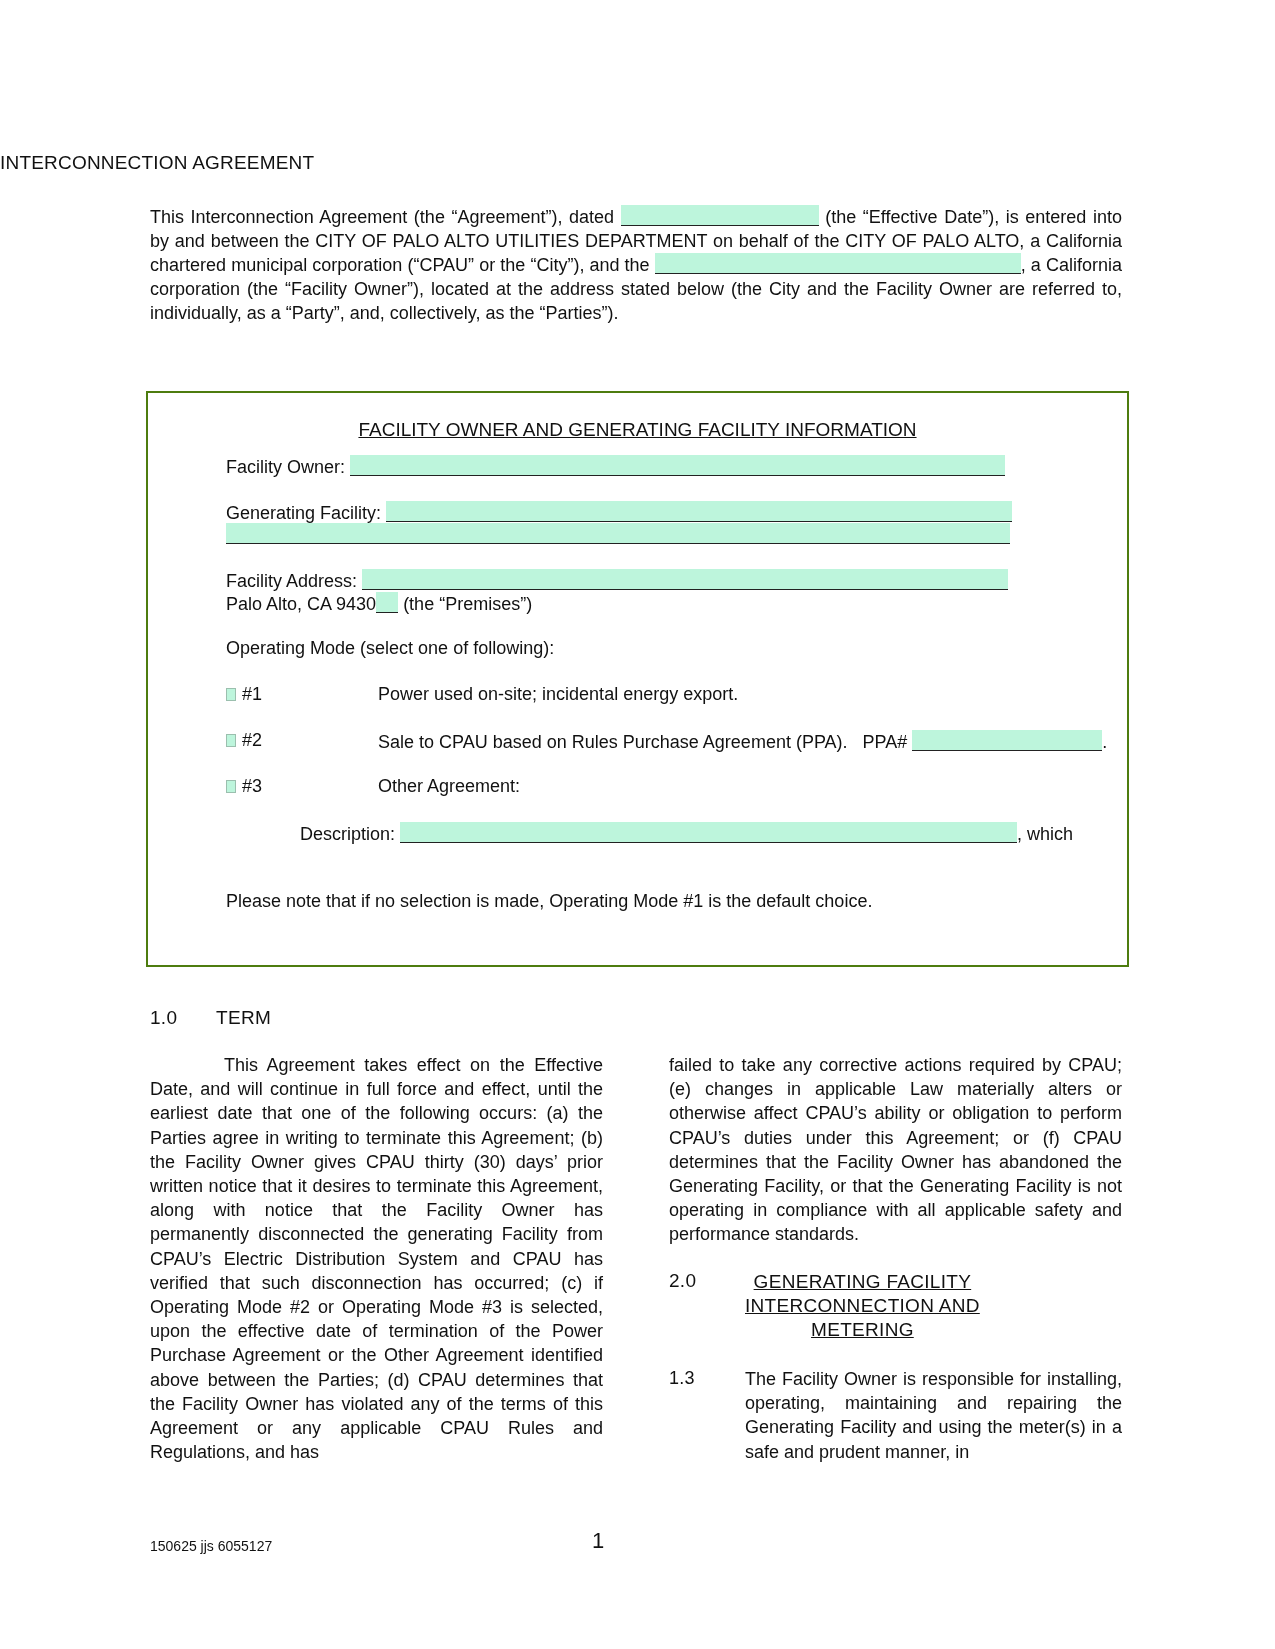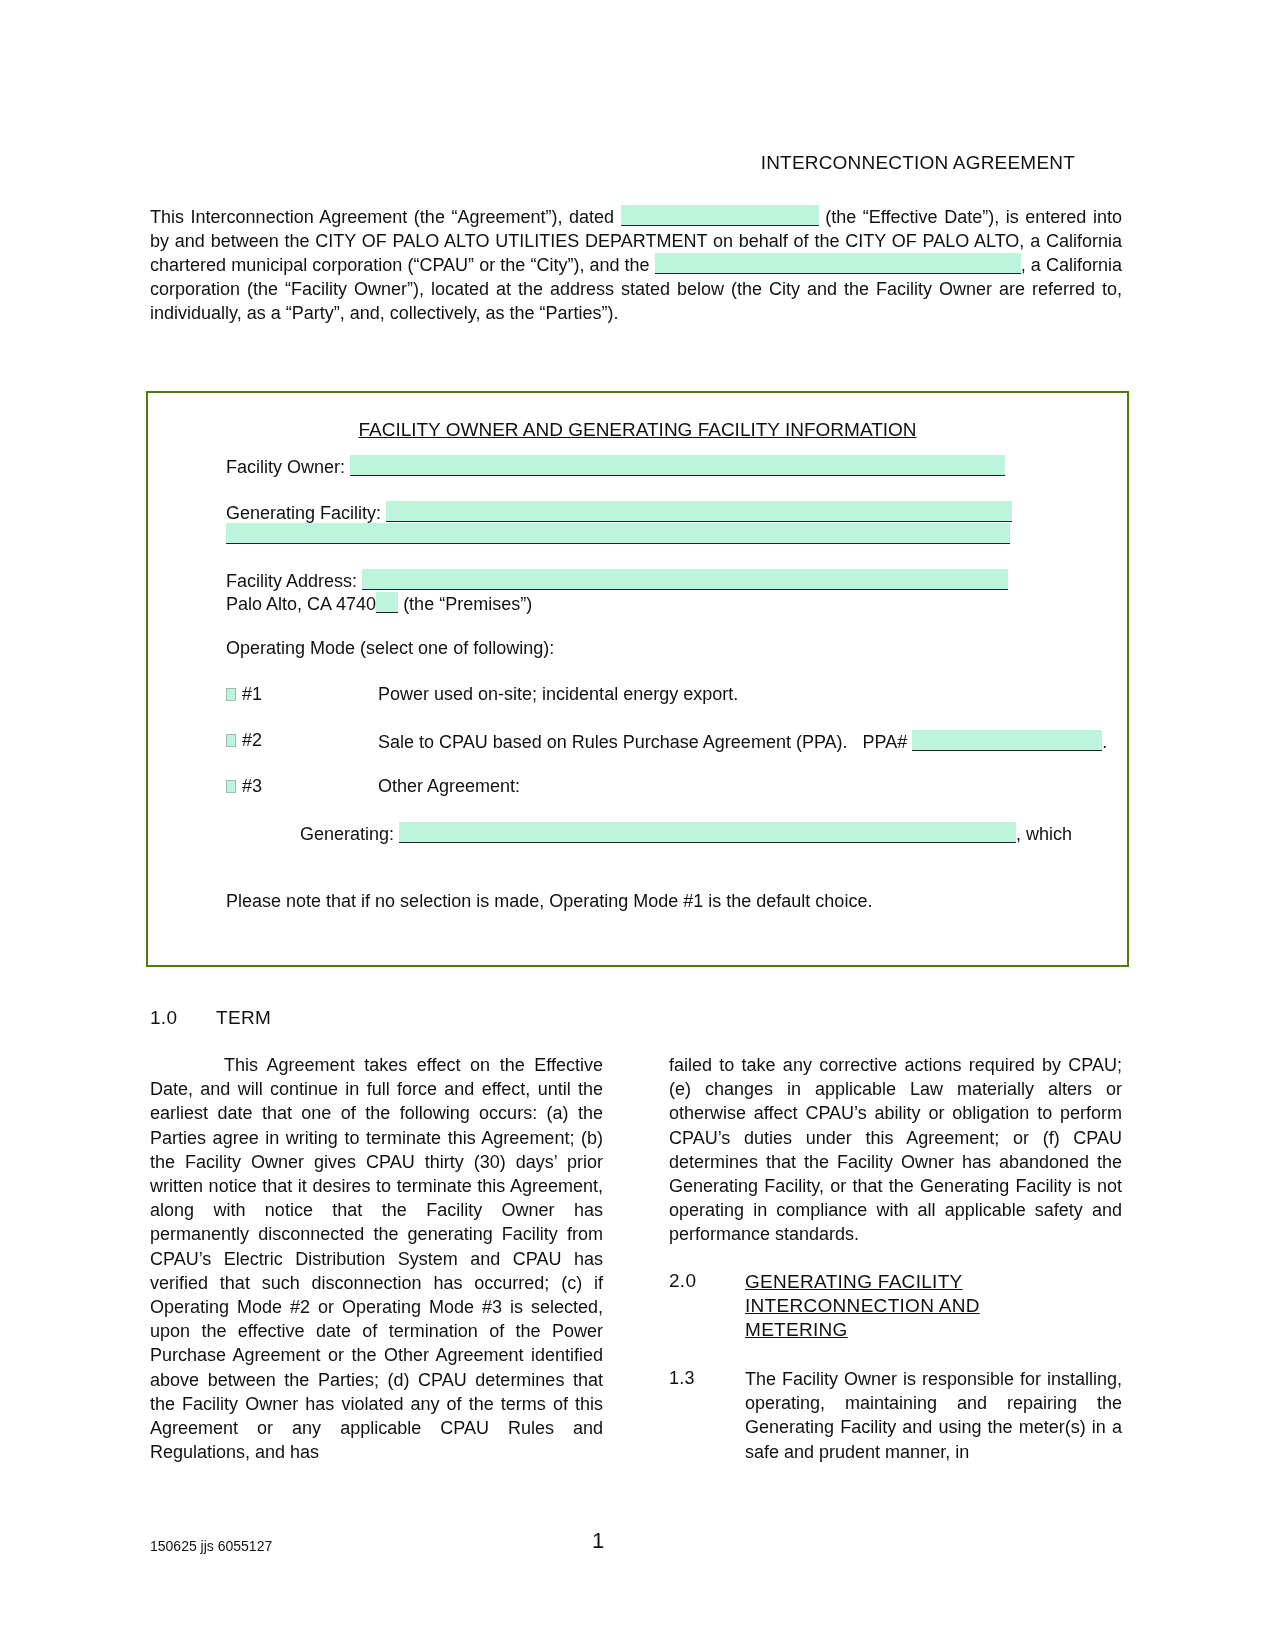--- a/index.html
+++ b/index.html
@@ -1,27 +1,27 @@
 <!DOCTYPE html>
 <html><head>
 <meta charset="utf-8">
 <style>
   html, body { margin: 0; padding: 0; background: #ffffff; }
   body { width: 1275px; height: 1649px; position: relative; overflow: hidden;
          font-family: "Liberation Sans", sans-serif; color: #111; font-size: 18px; }
   .page { position: absolute; left: 0; top: 0; width: 1275px; height: 1649px; }
-  .title { position: absolute; top: 152px; left: 0; width: 1075px; text-align: right; font-size: 19px; letter-spacing: 0.2px; }
+  .title { position: absolute; top: 152px; left: 0; width: 1075px; text-align: left; font-size: 19px; letter-spacing: 0.2px; }
   .intro { position: absolute; top: 197px; left: 150px; width: 972px; line-height: 24px; text-align: justify; font-size: 18px; margin-top: 8px; }
   .fill { background: #bdf5dc; display: inline-block; border-bottom: 1px solid #222; height: 20px; vertical-align: -3px; }
   .box { position: absolute; left: 146px; top: 391px; width: 983px; height: 576px; border: 2px solid #4d7c0f; box-sizing: border-box; }
   .box-title { position: absolute; top: 26px; left: 0; width: 100%; text-align: center; font-size: 19px; text-decoration: underline; }
   .row { position: absolute; left: 78px; font-size: 18px; white-space: nowrap; }
   .chk { display: inline-block; width: 10px; height: 13px; background: #bdf5dc; border: 1px solid #9bbfae; box-sizing: border-box; vertical-align: -1px; margin-right: 6px; }
   .modetxt { position: absolute; left: 152px; }
-  .sec-head { position: absolute; font-size: 19px; letter-spacing: 0.3px; }
+  .sec-head { position: absolute; font-size: 19px; letter-spacing: 0.3px; text-align: center; }
   .col { position: absolute; width: 453px; line-height: 24.2px; text-align: justify; font-size: 18px; }
   .footer-left { position: absolute; left: 150px; top: 1538px; font-size: 14px; }
   .footer-page { position: absolute; left: 592px; top: 1528px; font-size: 22px; }
 </style>
 </head>
 <body>
 
 <div class="page">
 
   <div class="title">INTERCONNECTION AGREEMENT</div>
@@ -47,21 +47,21 @@
     </div>
     <div class="row" style="top:130px">
       <span class="fill" style="width:784px"></span>
     </div>
 
     <div class="row" style="top:176px">
       <span>Facility Address:</span>
       <span class="fill" style="width:646px"></span>
     </div>
     <div class="row" style="top:199px">
-      <span>Palo Alto, CA 4740</span><span class="fill" style="width:22px"></span>
+      <span>Palo Alto, CA 9430</span><span class="fill" style="width:22px"></span>
       <span>(the “Premises”)</span>
     </div>
 
     <div class="row" style="top:245px">Operating Mode (select one of following):</div>
 
     <div class="row" style="top:291px; width:820px;">
       <span class="chk"></span><span>#1</span>
       <span class="modetxt">Power used on-site; incidental energy export.</span>
     </div>
 
@@ -69,21 +69,21 @@
       <span class="chk"></span><span>#2</span>
       <span class="modetxt"><span style="white-space:pre">Sale to CPAU based on Rules Purchase Agreement (PPA).   PPA#</span> <span class="fill" style="width:190px"></span>.</span>
     </div>
 
     <div class="row" style="top:383px; width:820px;">
       <span class="chk"></span><span>#3</span>
       <span class="modetxt">Other Agreement:</span>
     </div>
 
     <div class="row" style="top:429px; left:152px;">
-      <span>Generating:</span>
+      <span>Description:</span>
       <span class="fill" style="width:617px"></span><span>, which</span>
     </div>
 
     <div class="row" style="top:498px">Please note that if no selection is made, Operating Mode #1 is the default choice.</div>
   </div>
 
   <div class="sec-head" style="left:150px; top:1007px;">1.0</div>
   <div class="sec-head" style="left:216px; top:1007px;">TERM</div>
 
   <div class="col" style="left:150px; top:1053px; text-indent:74px;">This Agreement takes effect on the Effective Date, and will continue in full force and effect, until the earliest date that one of the following occurs: (a) the Parties agree in writing to terminate this Agreement; (b) the Facility Owner gives CPAU thirty (30) days’ prior written notice that it desires to terminate this Agreement, along with notice that the Facility Owner has permanently disconnected the generating Facility from CPAU’s Electric Distribution System and CPAU has verified that such disconnection has occurred; (c) if Operating Mode #2 or Operating Mode #3 is selected, upon the effective date of termination of the Power Purchase Agreement or the Other Agreement identified above between the Parties; (d) CPAU determines that the Facility Owner has violated any of the terms of this Agreement or any applicable CPAU Rules and Regulations, and has</div>

